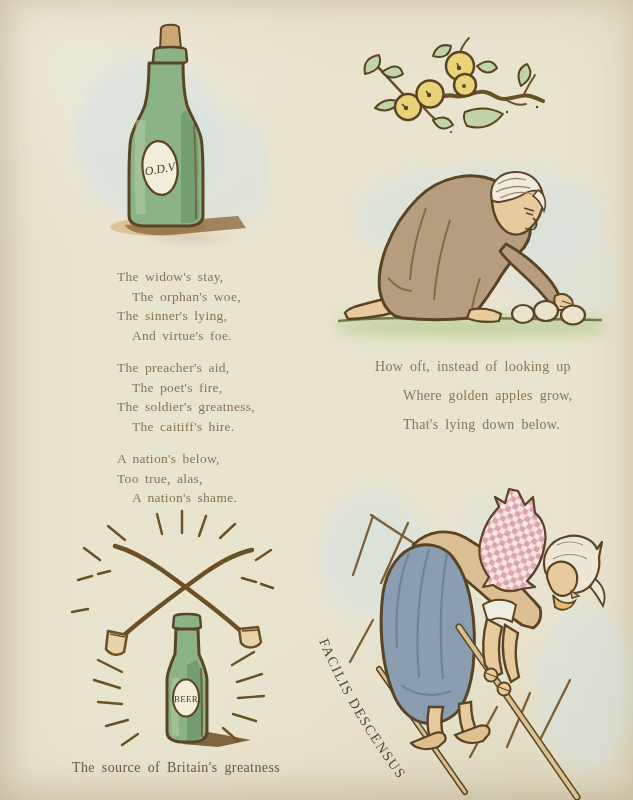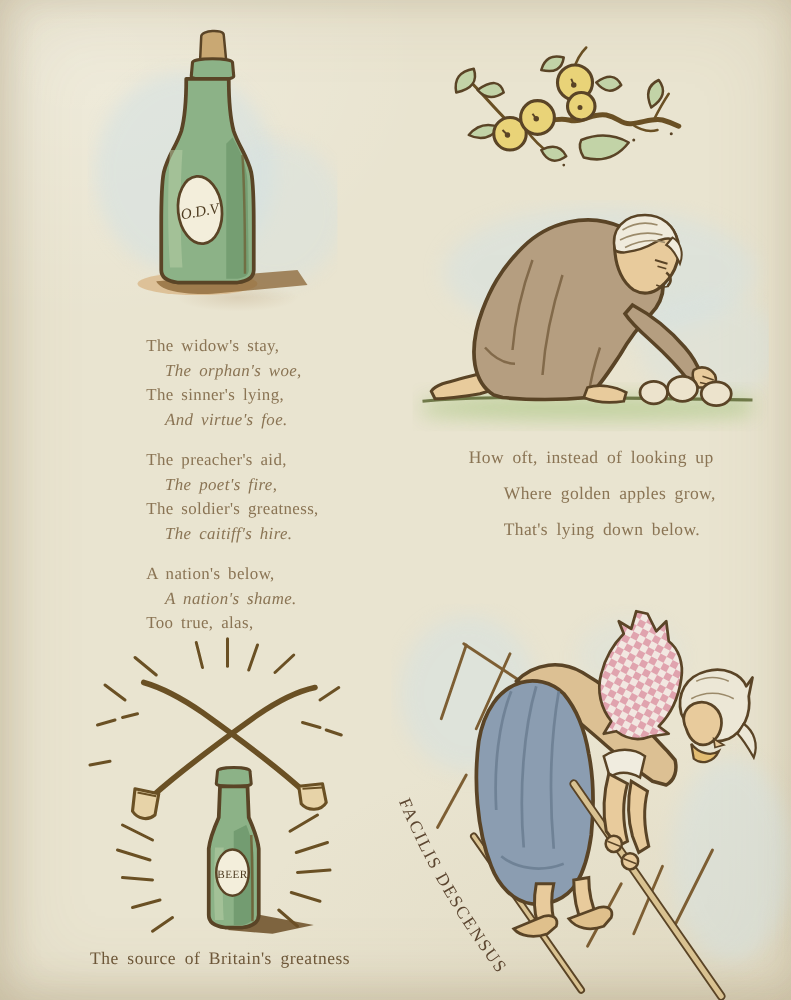--- a/index.html
+++ b/index.html
@@ -16,21 +16,21 @@
       inset 0 -12px 30px rgba(120,100,60,.12),
       inset 10px 0 26px rgba(130,110,70,.10);
     overflow:hidden;
     font-family:"Liberation Serif", serif;
   }
   .ill{position:absolute;}
   .poem{position:absolute;color:#8a7454;}
   .poem-left{left:117px;top:243px;width:190px;font-size:13.5px;letter-spacing:.3px;word-spacing:2.5px;margin-top:24px;}
   .poem-left .stanza{margin:0 0 13px 0;}
   .poem-left .ln{line-height:19.5px;white-space:nowrap;}
-  .poem-left .in{padding-left:15px;font-style:italic;}
+  .poem-left .in{padding-left:15px;}
   .poem-right{left:375px;top:352px;width:230px;font-size:14px;letter-spacing:.3px;word-spacing:3px;color:#8a7454;}
   .poem-right .ln{line-height:29px;white-space:nowrap;}
   .poem-right .in{padding-left:28px;}
   .caption{
     position:absolute;left:72px;top:760px;width:226px;
     text-align:left;font-size:14px;color:#6d5738;
     letter-spacing:.4px;word-spacing:3px;white-space:nowrap;
   }
 </style>
 </head>
@@ -170,22 +170,22 @@
       <div class="ln in">And virtue's foe.</div>
     </div>
     <div class="stanza">
       <div class="ln">The preacher's aid,</div>
       <div class="ln in">The poet's fire,</div>
       <div class="ln">The soldier's greatness,</div>
       <div class="ln in">The caitiff's hire.</div>
     </div>
     <div class="stanza">
       <div class="ln">A nation's below,</div>
+      <div class="ln">Too true, alas,</div>
       <div class="ln in">A nation's shame.</div>
-      <div class="ln">Too true, alas,</div>
     </div>
   </div>
 
   <div class="poem poem-right">
     <div class="ln">How oft, instead of looking up</div>
     <div class="ln in">Where golden apples grow,</div>
     <div class="ln in">That's lying down below.</div>
   </div>
 
   <svg class="ill" style="left:70px;top:500px" width="220" height="260" viewBox="0 0 220 260">

